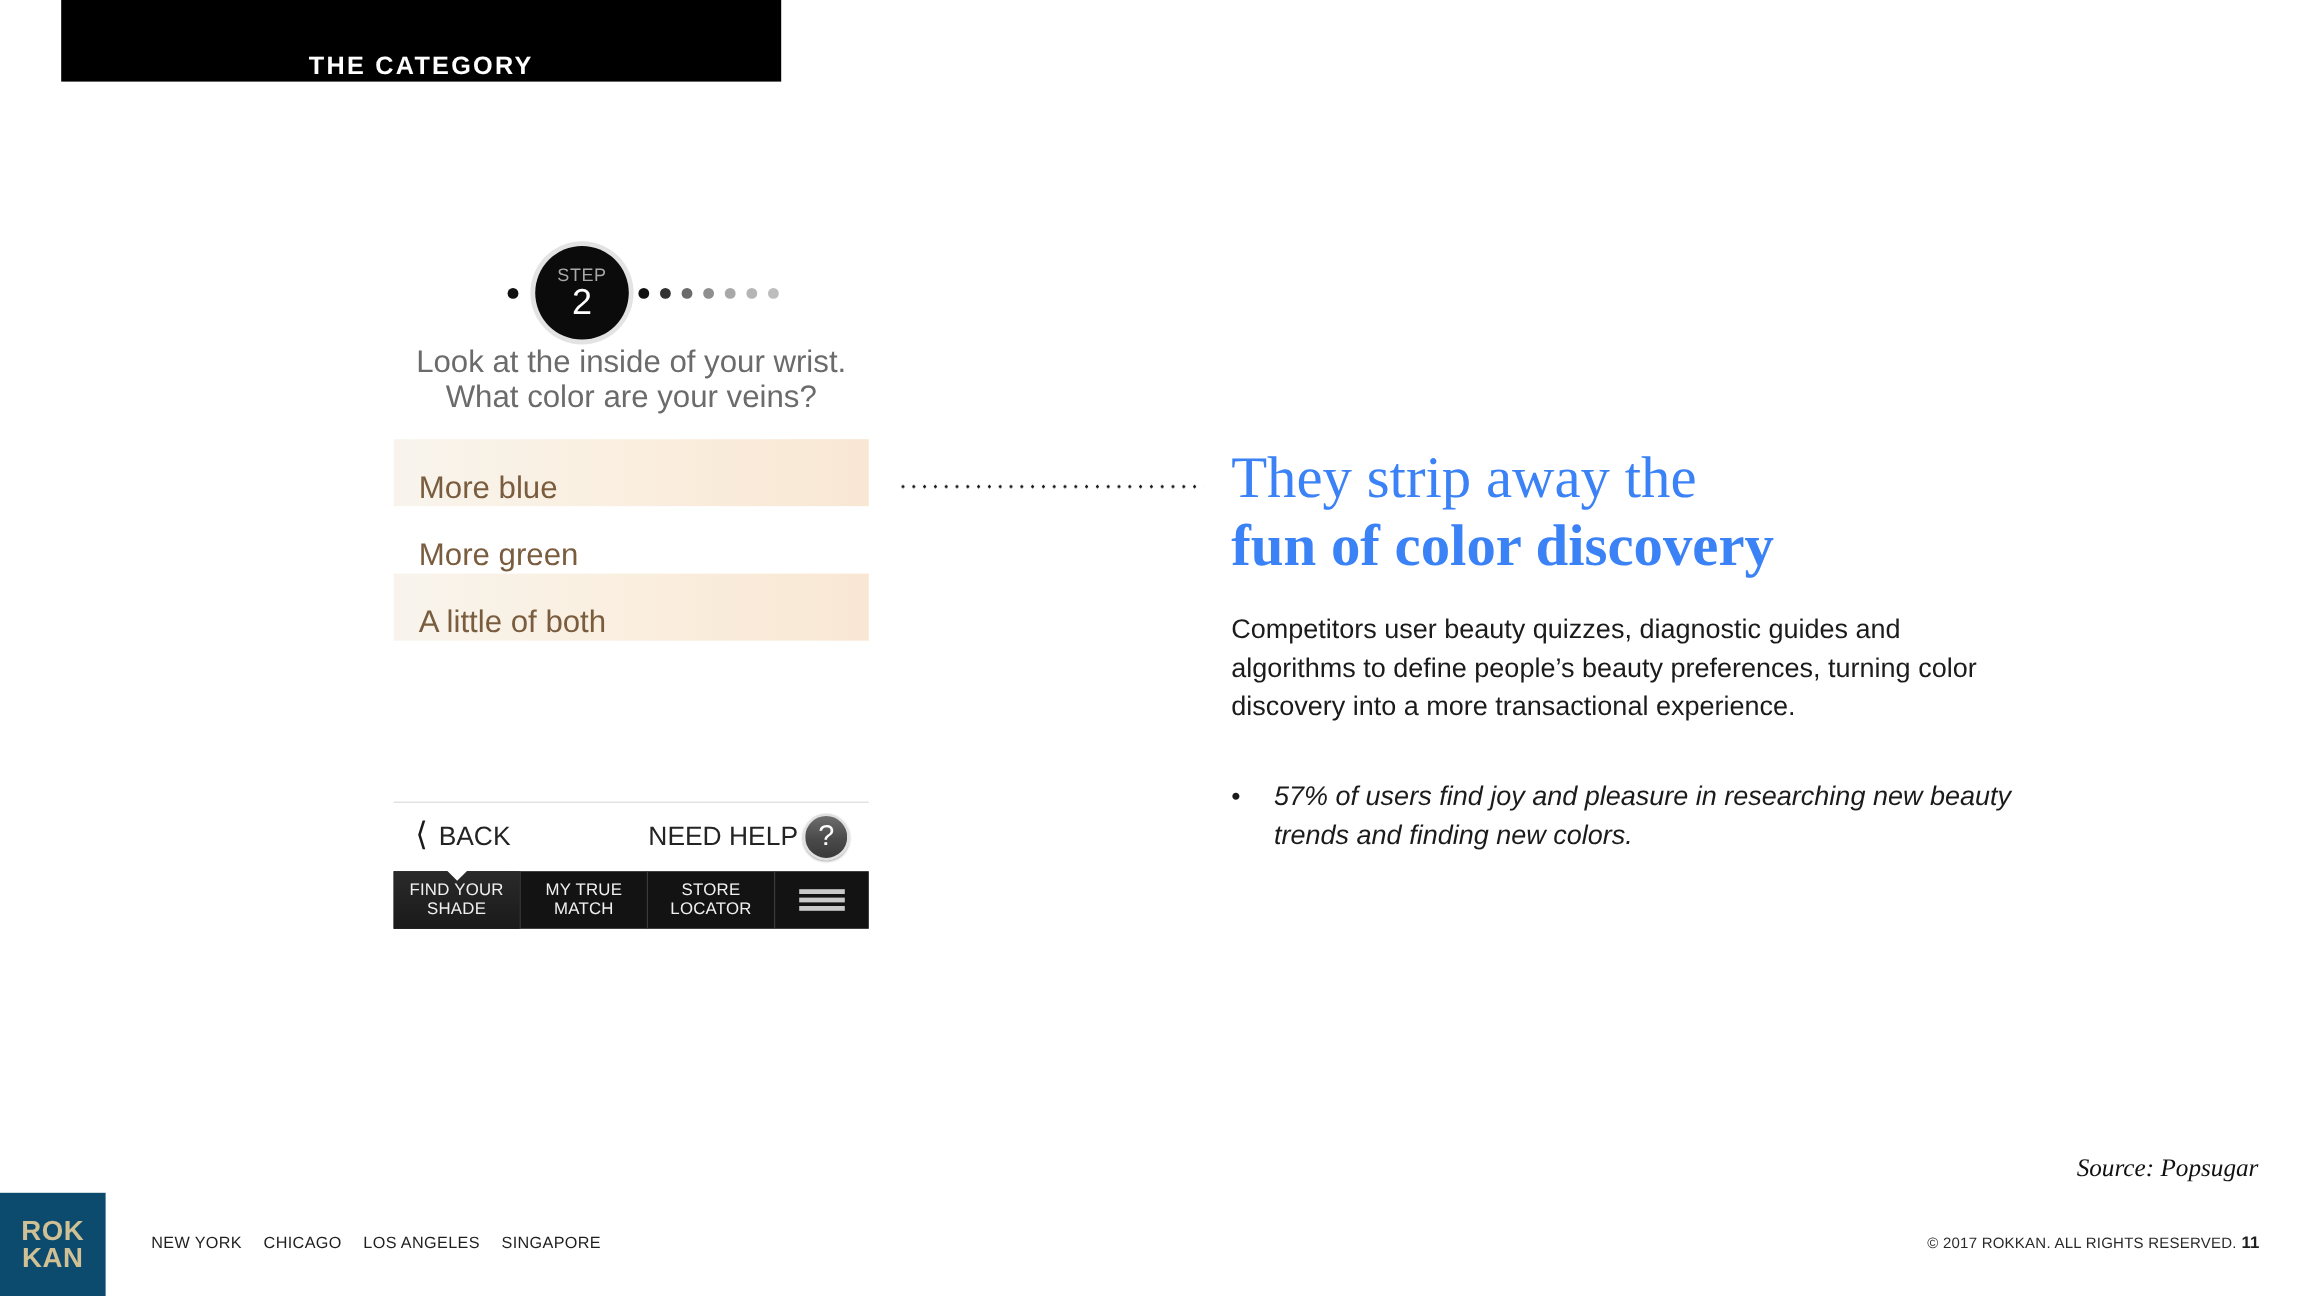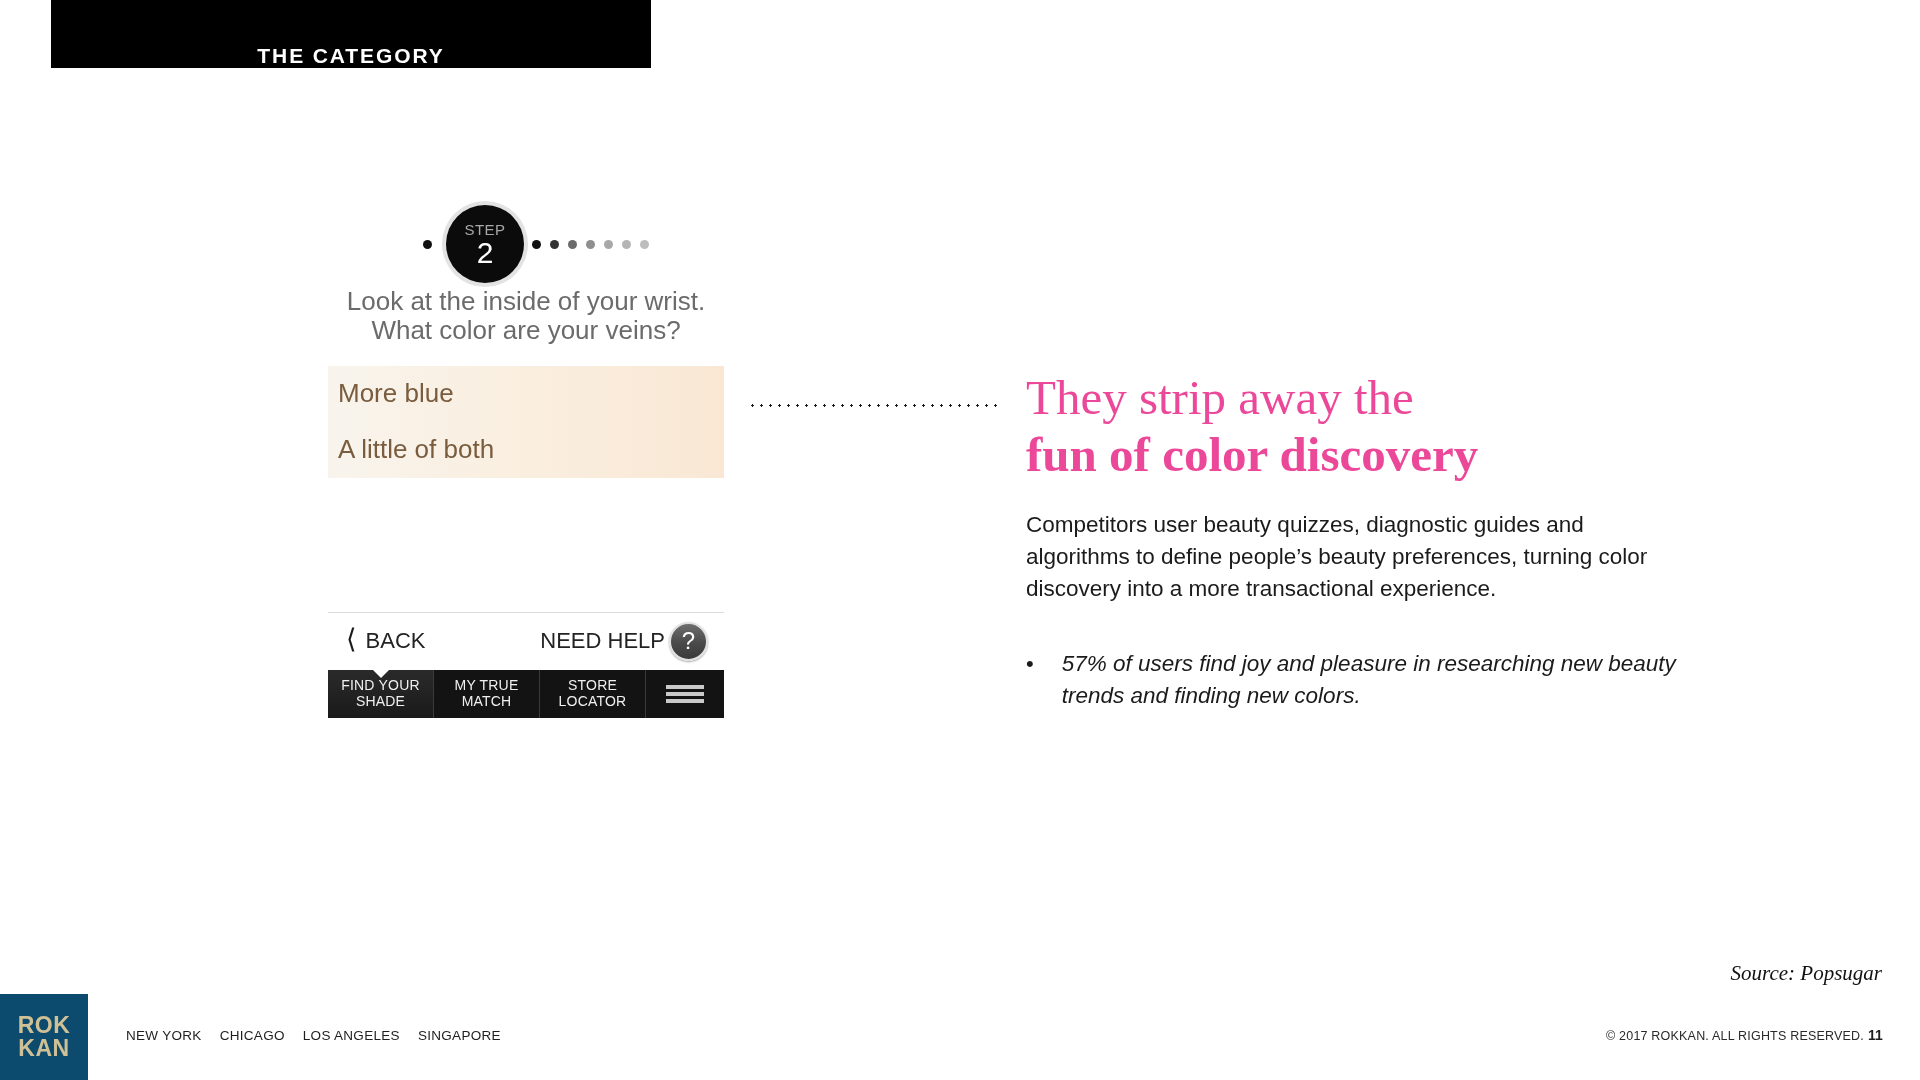--- a/index.html
+++ b/index.html
@@ -111,22 +111,22 @@
     font-weight: 400;
   }
 
   
   .options {
     margin-top: 20px;
   }
   .option-row {
     height: 56px;
     display: flex;
-    align-items: center;
-    padding-left: 10px;
+    align-items: flex-end;
+    padding-left: 21px;
     box-sizing: border-box;
     color: #7a5c3e;
     font-size: 26px;
     font-family: "Liberation Sans", sans-serif;
     font-weight: 400;
   }
   .option-row.shade-on {
     background: linear-gradient(to right, #f8f4ed 0%, #faefe0 45%, #f9e7d4 100%);
   }
   .option-row.shade-off {
@@ -262,21 +262,21 @@
 
   
   .right-col {
     position: absolute;
     left: 1026px;
     top: 370px;
     width: 700px;
   }
   .headline {
     font-family: "Liberation Serif", serif;
-    color: #ec4899;
+    color: #3b82f6;
     font-size: 49px;
     line-height: 1.16;
   }
   .headline .ln1 { font-weight: 400; display: block; }
   .headline .ln2 { font-weight: bold; display: block; }
 
   .body-para {
     margin-top: 25px;
     font-family: "Liberation Sans", sans-serif;
     color: #1b1b1b;
@@ -398,20 +398,23 @@
 
   <div class="quiz-question">
     <div>Look at the inside of your wrist.</div>
     <div>What color are your veins?</div>
   </div>
 
   <div class="options">
     <div class="option-row shade-on">
       <span>More blue</span>
     </div>
+    <div class="option-row shade-off">
+      <span>More green</span>
+    </div>
     <div class="option-row shade-on">
       <span>A little of both</span>
     </div>
   </div>
 
   <div class="phone-body-gap"></div>
 
   <div class="phone-helpbar">
     <div class="back-btn">
       <span class="chev-left">⟨</span>

